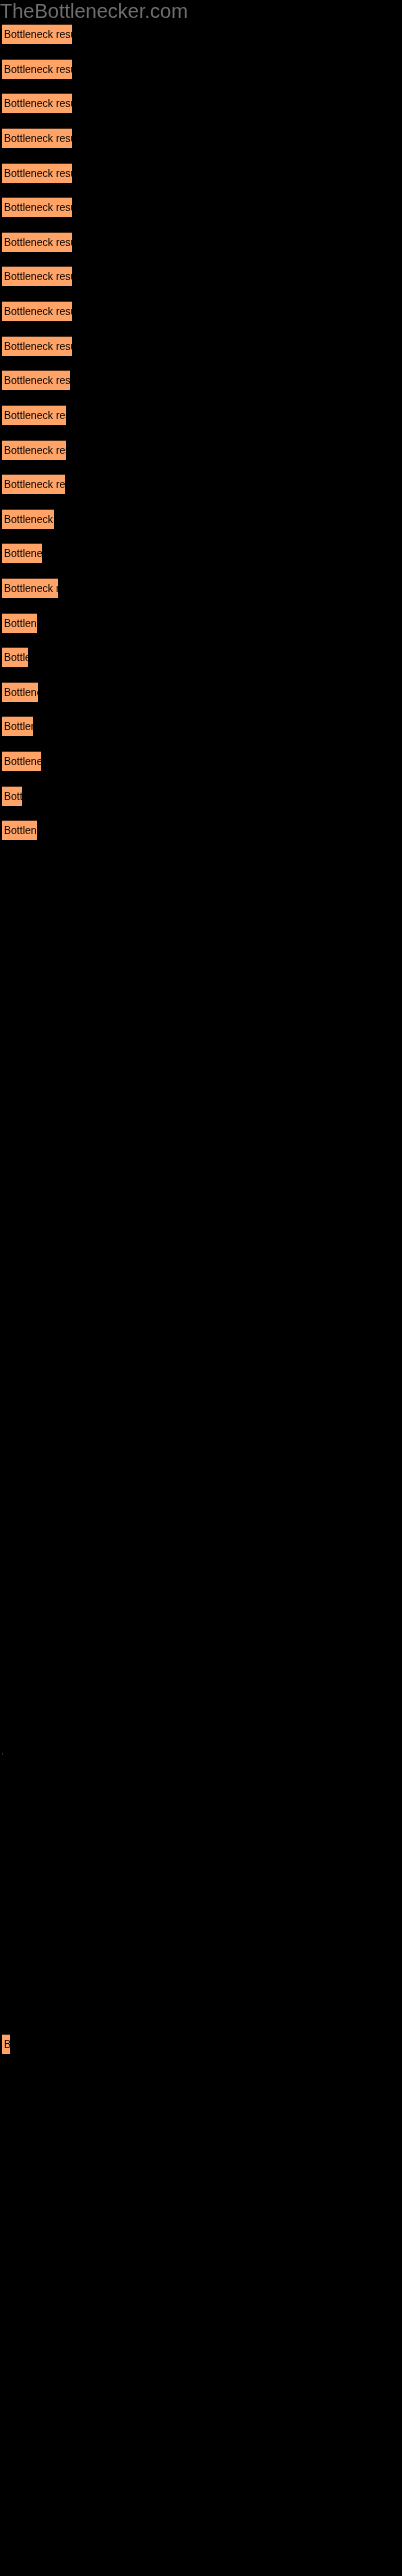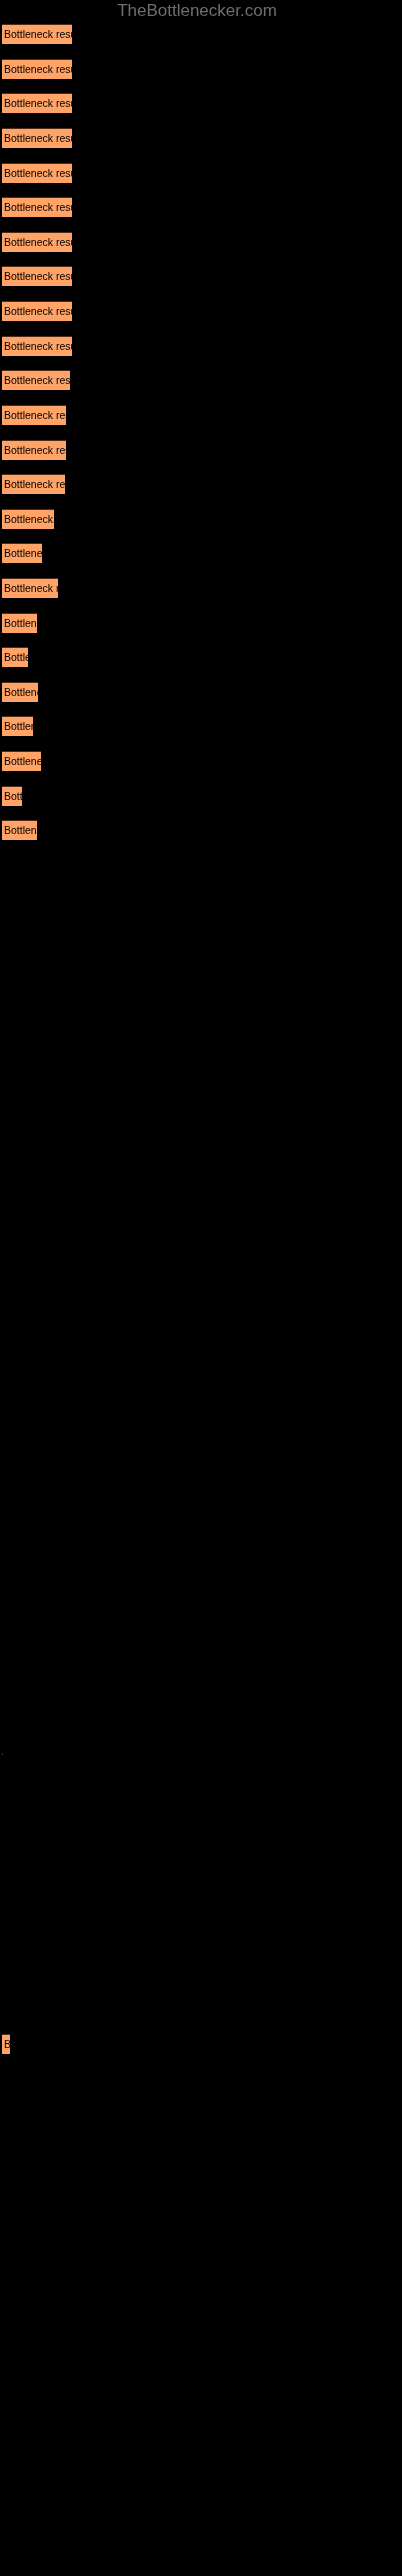--- a/index.html
+++ b/index.html
@@ -12,22 +12,22 @@
     height: 2576px;
     position: relative;
     overflow: hidden;
     font-family: "Liberation Sans", sans-serif;
   }
   #site-title {
     position: absolute;
     top: 0px;
     left: 0px;
     width: 394px;
-    text-align: center;
-    font-size: 17px;
+    text-align: left;
+    font-size: 20px;
     color: #6e6e6e;
     font-family: "Liberation Sans", sans-serif;
     letter-spacing: 0px;
     line-height: 22.5px;
     white-space: nowrap;
   }
   #chart {
     position: absolute;
     top: 0;
     left: 0;

